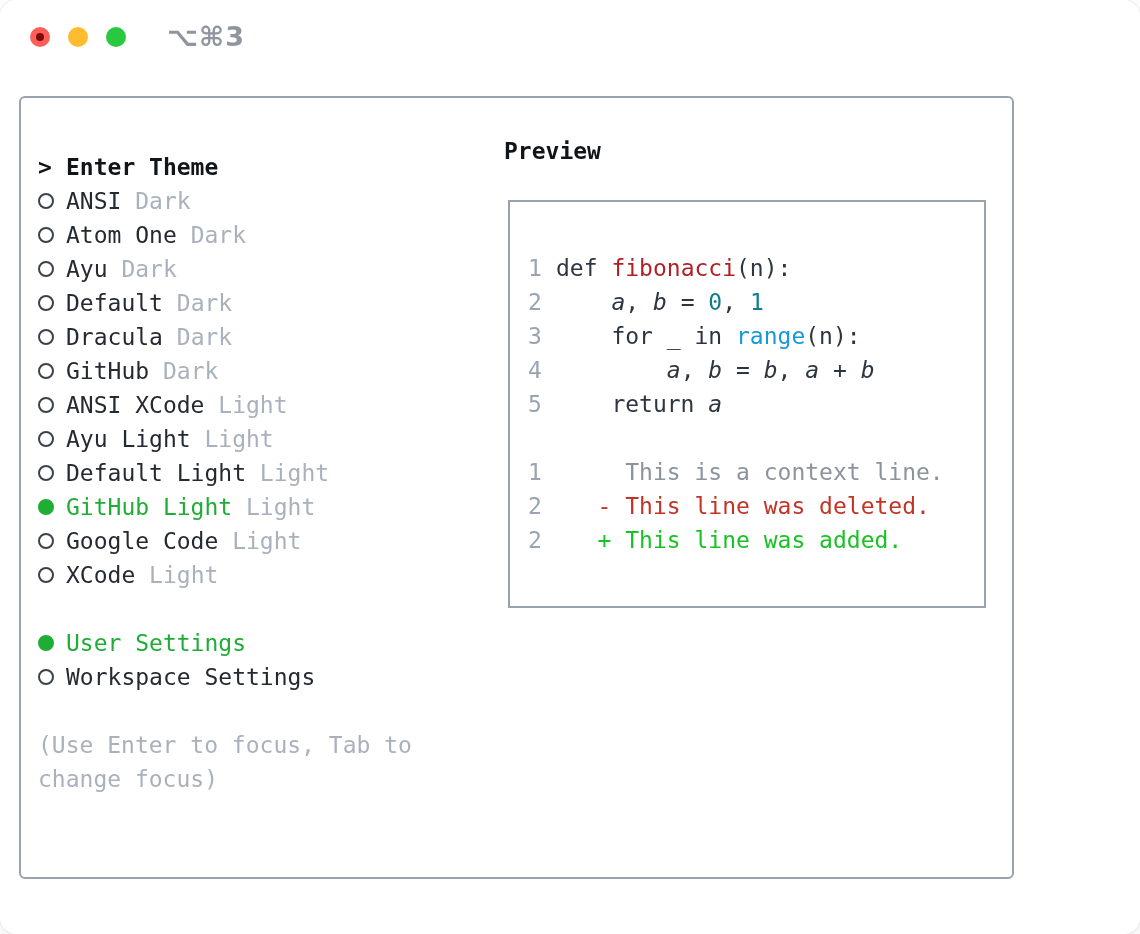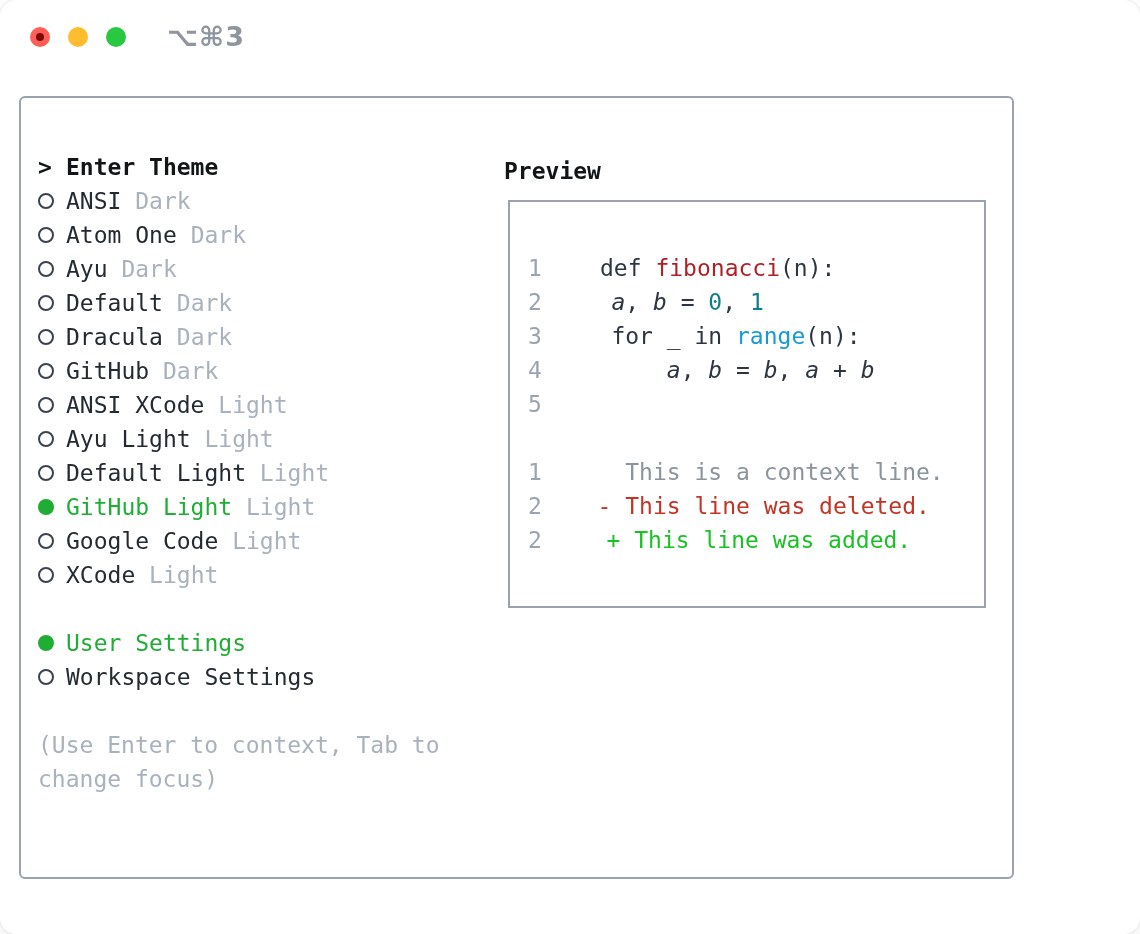--- a/index.html
+++ b/index.html
@@ -35,36 +35,36 @@
   .hdr{font-weight:bold;color:#111518;}
   .radio{width:12px;height:12px;border:2px solid #39424d;border-radius:50%;box-sizing:content-box;}
   .radio.on{background:var(--accent);border-color:var(--accent);}
   .t-name{color:var(--text);}
   .t-name.sel{color:var(--accent);}
   .t-variant{color:var(--muted);}
   .opt-label.sel{color:var(--accent);}
   .help{color:var(--muted);}
   .spacer{height:34px;}
   
-  .preview-title{position:absolute;left:483px;top:56px;}
+  .preview-title{position:absolute;left:483px;top:36px;}
   .preview-box{
     position:absolute;left:487px;top:102px;width:478px;height:408px;
     box-sizing:border-box;border:2px solid var(--border);
     padding:49px 0 0 18px;overflow:hidden;
   }
   .code-line{display:flex;height:34px;line-height:34px;font-size:23px;white-space:pre;}
   .gutter{width:28px;color:var(--gutter);}
   .pl{color:var(--code-text);}
   .fn{color:var(--func-red);}
   .nm{color:var(--num-teal);}
   .bi{color:var(--builtin-blue);}
   .v{color:var(--code-text);font-style:italic;}
   .cx{color:var(--context-gray);}
   .del{color:var(--del-red);}
-  .add{color:var(--add-green);margin-left:9px;}
+  .add{color:var(--add-green);}
 </style>
 </head>
 <body>
 
 <div class="window" style="--accent: #1fad36; --text: #242a31; --code-text: #2d3640; --muted: #a9b1bc; --gutter: #9aa4b1; --context-gray: #8b939c; --del-red: #c43425; --add-green: #19c224; --func-red: #b01f24; --builtin-blue: #1699d6; --num-teal: #0e7e87; --border: #9aa2ae; --titlebar-text: #8f959e; --tl-red: #ff5f57; --tl-yellow: #febc2e; --tl-green: #28c840;">
 
   <div class="titlebar">
     <div class="traffic red">
       <span class="dot"></span>
     </div>
@@ -100,36 +100,36 @@
 
 
       <div id="apply-list">
           <div class="row"><span class="prefix"><span class="radio on"></span></span><span class="opt-label sel">User Settings</span></div>
           <div class="row"><span class="prefix"><span class="radio"></span></span><span class="opt-label">Workspace Settings</span></div>
         </div>
 
       <div class="spacer"></div>
 
       <div id="help-lines">
-          <div class="row help">(Use Enter to context, Tab to</div>
+          <div class="row help">(Use Enter to focus, Tab to</div>
           <div class="row help">change focus)</div>
         </div>
     </div>
 
     <div class="row preview-title">
       <span class="hdr">Preview</span>
     </div>
 
     <div class="preview-box">
       <div id="code-lines">
-          <div class="code-line"><span class="gutter">1</span><span style="white-space: pre; margin-left: 44px;"><span class="pl">def </span><span class="fn">fibonacci</span><span class="pl">(n):</span></span></div>
+          <div class="code-line"><span class="gutter">1</span><span style="white-space: pre;"><span class="pl">def </span><span class="fn">fibonacci</span><span class="pl">(n):</span></span></div>
           <div class="code-line"><span class="gutter">2</span><span style="white-space: pre;"><span class="pl">    </span><span class="v">a</span><span class="pl">, </span><span class="v">b</span><span class="pl"> = </span><span class="nm">0</span><span class="pl">, </span><span class="nm">1</span></span></div>
           <div class="code-line"><span class="gutter">3</span><span style="white-space: pre;"><span class="pl">    for _ in </span><span class="bi">range</span><span class="pl">(n):</span></span></div>
           <div class="code-line"><span class="gutter">4</span><span style="white-space: pre;"><span class="pl">        </span><span class="v">a</span><span class="pl">, </span><span class="v">b</span><span class="pl"> = </span><span class="v">b</span><span class="pl">, </span><span class="v">a</span><span class="pl"> + </span><span class="v">b</span></span></div>
-          <div class="code-line"><span class="gutter">5</span></div>
+          <div class="code-line"><span class="gutter">5</span><span style="white-space: pre;"><span class="pl">    return </span><span class="v">a</span></span></div>
           <div class="code-line"><span class="gutter"></span><span style="white-space: pre;"></span></div>
           <div class="code-line"><span class="gutter">1</span><span style="white-space: pre;"><span class="cx">     This is a context line.</span></span></div>
           <div class="code-line"><span class="gutter">2</span><span style="white-space: pre;"><span class="pl">   </span><span class="del">- This line was deleted.</span></span></div>
           <div class="code-line"><span class="gutter">2</span><span style="white-space: pre;"><span class="pl">   </span><span class="add">+ This line was added.</span></span></div>
         </div>
     </div>
 
   </div>
 </div>
 

